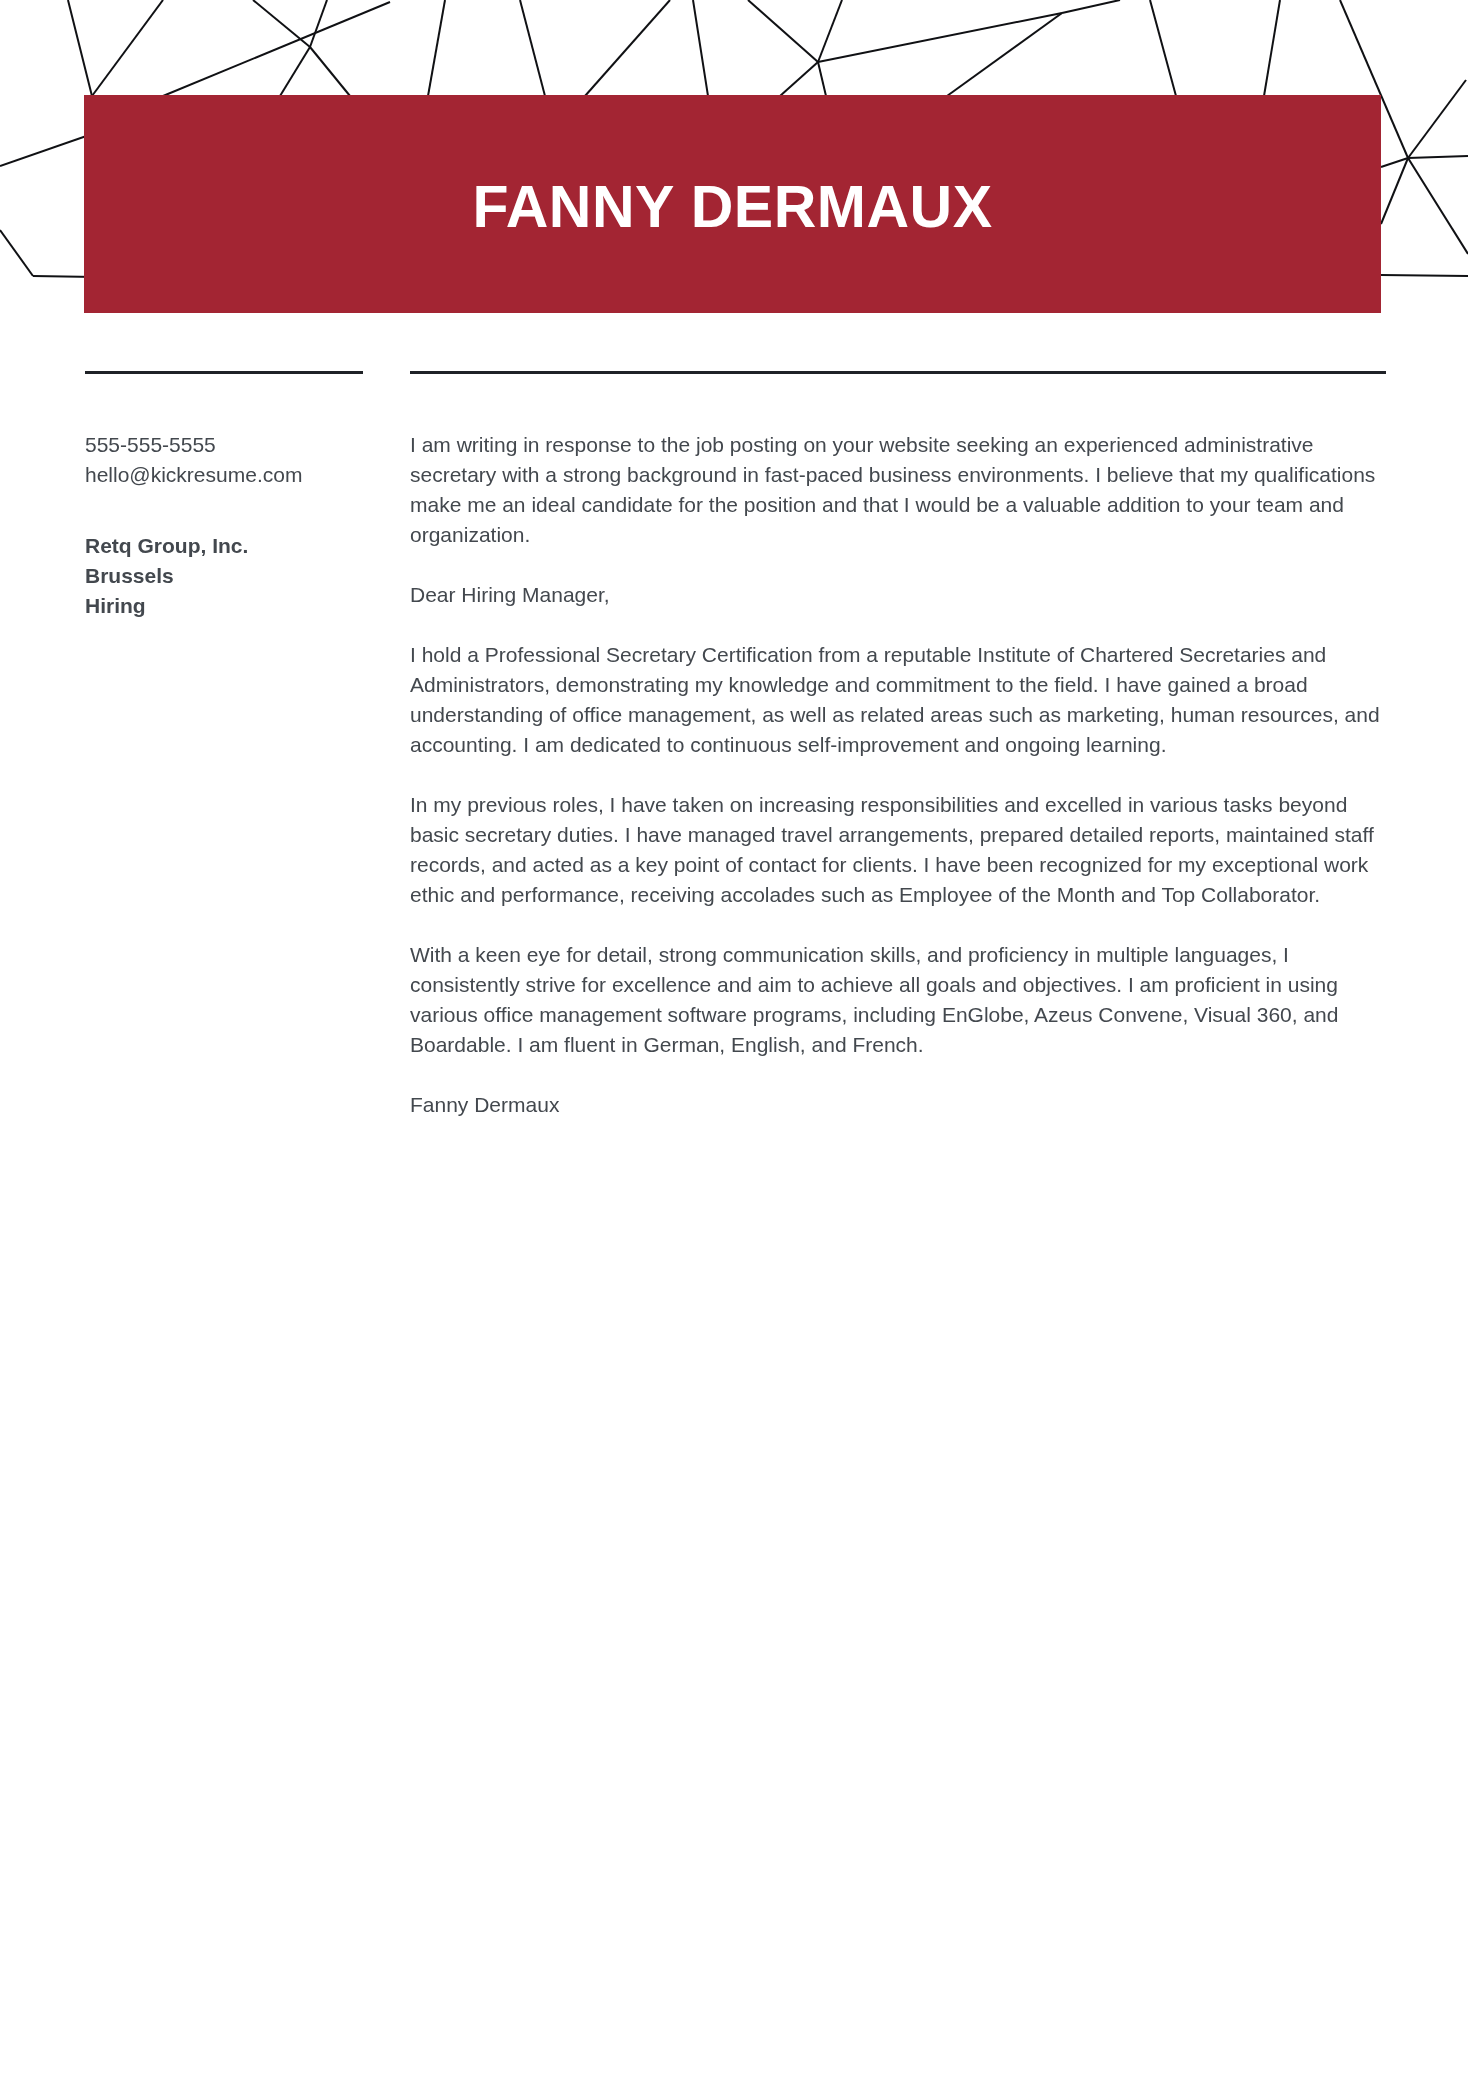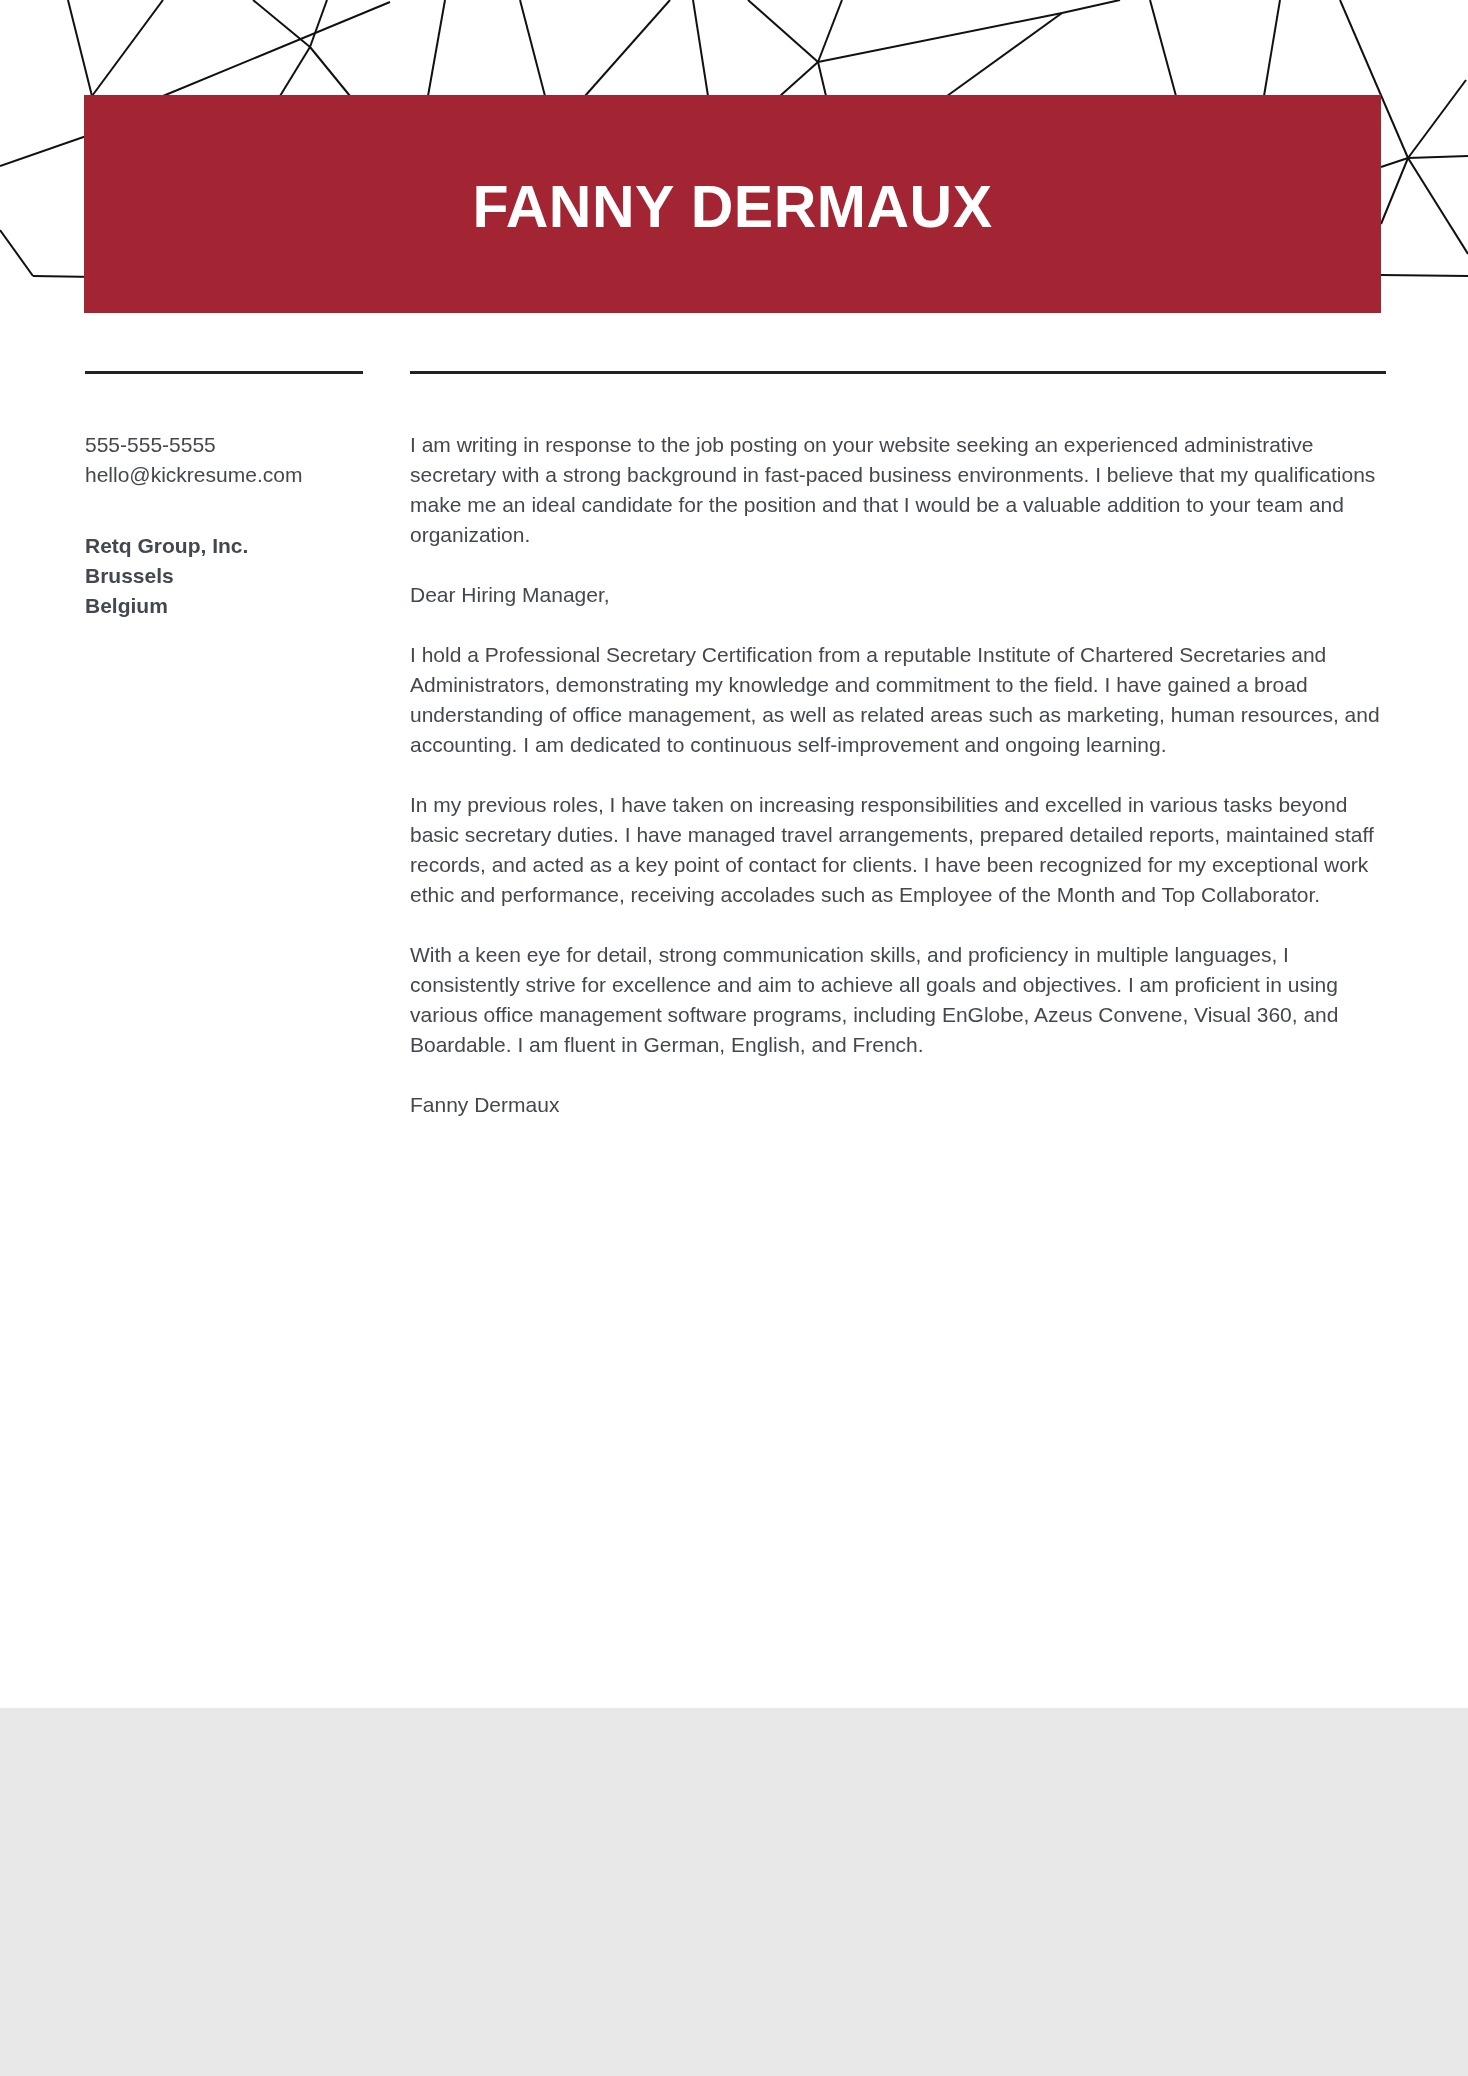--- a/index.html
+++ b/index.html
@@ -1,18 +1,18 @@
 <!DOCTYPE html>
 <html style="--banner: #a32533; --rule: #1f2227; --text: #43484e; --mesh: #101114;"><head>
 <meta charset="utf-8">
 <style>
   html,body { margin:0; padding:0; background:#e8e8e8; }
   .page {
     position:relative;
-    width:1468px; height:1708px;
+    width:1468px; height:2076px;
     margin:0 auto;
     background:#ffffff;
     overflow:hidden;
     font-family:"Liberation Sans","DejaVu Sans",sans-serif;
     color:var(--text,#43484e);
   }
   .mesh {
     position:absolute; top:0; left:0;
     width:1468px; height:340px;
     display:block;
@@ -100,21 +100,21 @@
 
   <aside class="col-left">
     <div class="rule"></div>
     <div class="contact-group">
       <p>555-555-5555</p>
       <p>hello@kickresume.com</p>
     </div>
     <div class="company-group">
       <p>Retq Group, Inc.</p>
       <p>Brussels</p>
-      <p>Belgium</p>
+      <p>Hiring</p>
     </div>
   </aside>
 
   <main class="col-right">
     <div class="rule"></div>
     <div class="head-block">
     </div>
     <p class="para">I am writing in response to the job posting on your website seeking an experienced administrative secretary with a strong background in fast-paced business environments. I believe that my qualifications make me an ideal candidate for the position and that I would be a valuable addition to your team and organization.</p>
     <p class="para">Dear Hiring Manager,</p>
     <p class="para">I hold a Professional Secretary Certification from a reputable Institute of Chartered Secretaries and Administrators, demonstrating my knowledge and commitment to the field. I have gained a broad understanding of office management, as well as related areas such as marketing, human resources, and accounting. I am dedicated to continuous self-improvement and ongoing learning.</p>

